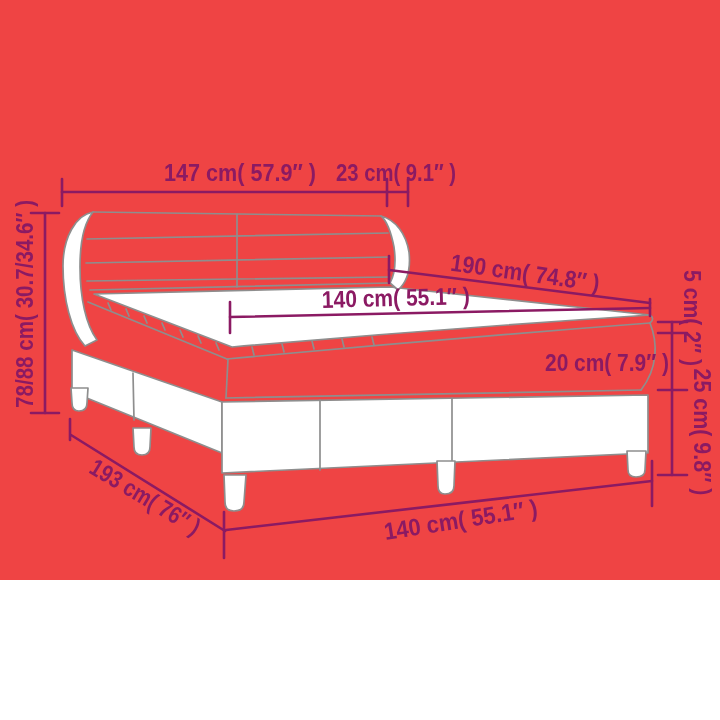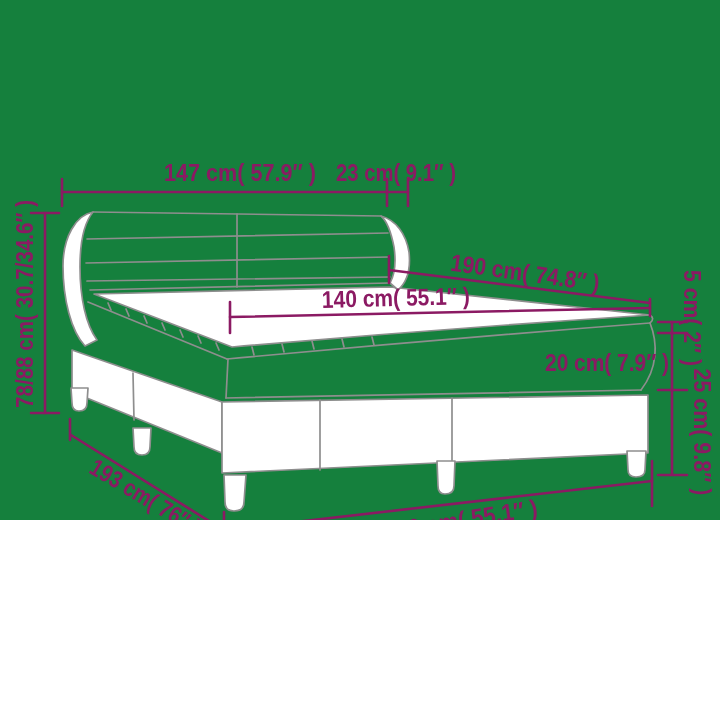--- a/index.html
+++ b/index.html
@@ -1,16 +1,16 @@
 <!DOCTYPE html>
 <html><head>
 <meta charset="utf-8">
 <style>
   html,body{margin:0;padding:0;background:#fff;}
-  .stage{position:relative;width:720px;height:520px;background:#15803d;overflow:hidden;}
+  .stage{position:relative;width:720px;height:580px;background:#ef4444;overflow:hidden;}
   svg{display:block;}
   svg text{
     font-family:"Liberation Sans", sans-serif;
     font-weight:700;
     font-size:24px;
   }
 </style>
 </head>
 <body>
 

